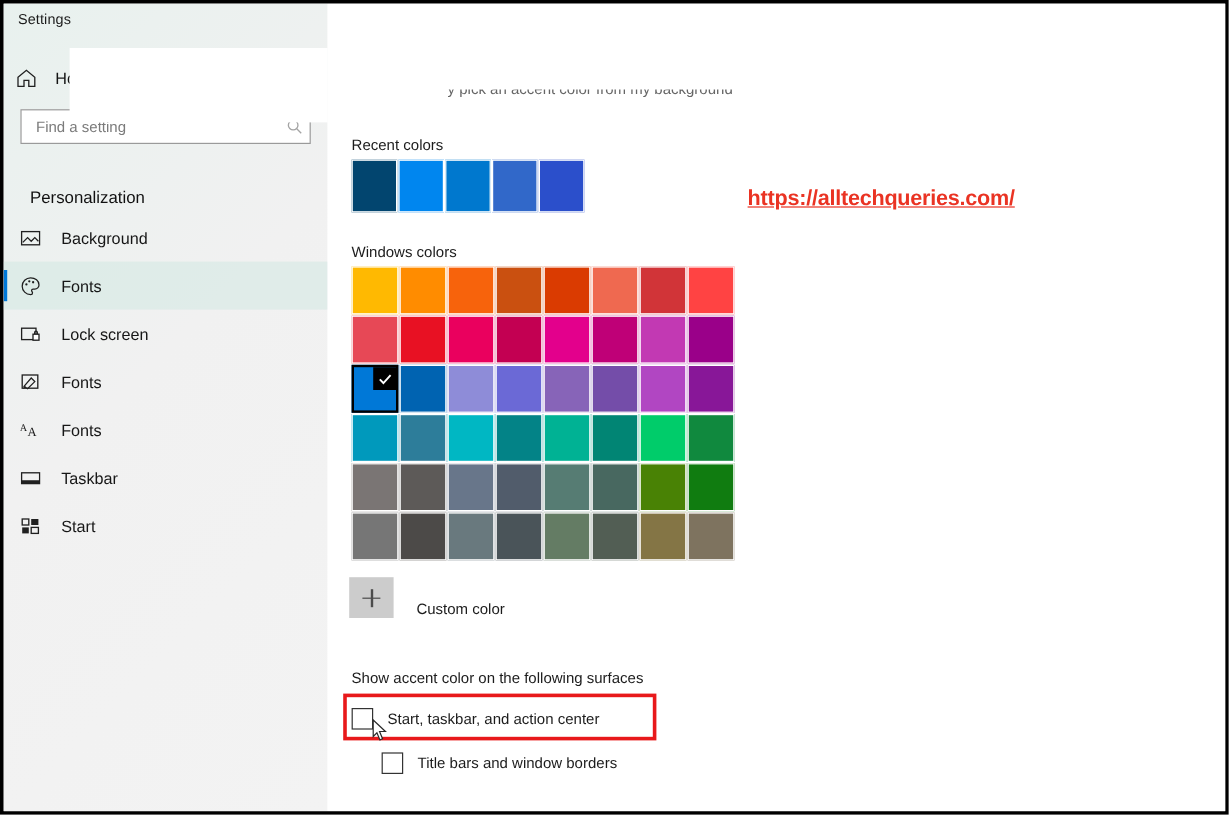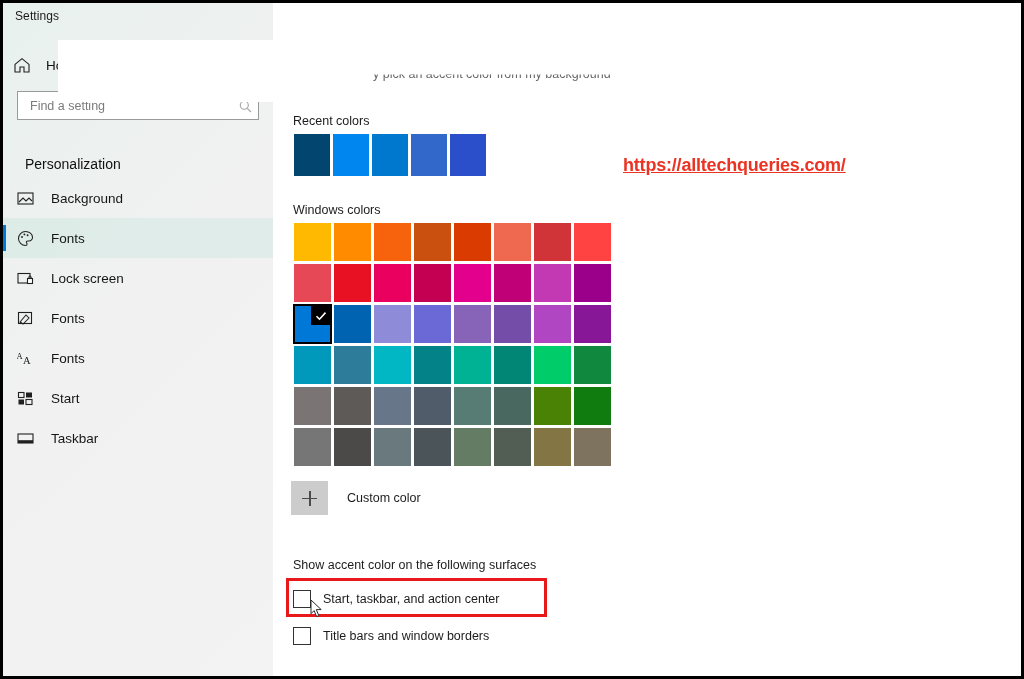--- a/index.html
+++ b/index.html
@@ -192,21 +192,21 @@
     align-items: center;
     justify-content: center;
   }
   .wsw .check-badge svg { width: 12px; height: 12px; display: block; }
 
   #custom-color-row {
     position: absolute;
     left: 18px;
     top: 478px;
     display: flex;
-    align-items: center;
+    align-items: flex-end;
     gap: 19px;
   }
   #custom-color-btn {
     width: 37px;
     height: 34px;
     background: #cccccc;
     display: flex;
     align-items: center;
     justify-content: center;
   }
@@ -226,21 +226,21 @@
 
   .cb-row {
     position: absolute;
     left: 20px;
     display: flex;
     align-items: center;
     gap: 12px;
     height: 26px;
   }
   #cb-row-0 { top: 583px; }
-  #cb-row-1 { top: 620px; }
+  #cb-row-1 { top: 620px; margin-left: 25px; }
   .cb-box {
     width: 18px; height: 18px;
     border: 1.6px solid #333333;
     background: #ffffff;
     flex: 0 0 18px;
   }
   .cb-label { font-size: 12.5px; color: #1c1c1c; }
 
   
   #watermark {
@@ -355,37 +355,37 @@
               <text x="-0.5" y="9" font-family="Liberation Serif, serif" font-size="8.5" fill="#202020">A</text>
               <text x="6" y="13.5" font-family="Liberation Serif, serif" font-size="10.5" fill="#202020">A</text>
             </svg>
         </span>
         <span class="lbl">Fonts</span>
       </div>
 
       <div class="nav-item">
         <span class="ico">
           <svg viewBox="0 0 17 17">
+              <rect x="1" y="4" width="15" height="9" fill="none" stroke="#202020" stroke-width="1.1"></rect>
+              <rect x="1" y="10.2" width="15" height="2.8" fill="#202020"></rect>
+            </svg>
+        </span>
+        <span class="lbl">Taskbar</span>
+      </div>
+
+      <div class="nav-item">
+        <span class="ico">
+          <svg viewBox="0 0 17 17">
               <rect x="1.5" y="2.5" width="5.5" height="5" fill="none" stroke="#202020" stroke-width="1.1"></rect>
               <rect x="9" y="2.5" width="6" height="5" fill="#202020"></rect>
               <rect x="1.5" y="9.5" width="5.5" height="5" fill="#202020"></rect>
               <rect x="9" y="9.5" width="6" height="5" fill="none" stroke="#202020" stroke-width="1.1"></rect>
             </svg>
         </span>
         <span class="lbl">Start</span>
-      </div>
-
-      <div class="nav-item">
-        <span class="ico">
-          <svg viewBox="0 0 17 17">
-              <rect x="1" y="4" width="15" height="9" fill="none" stroke="#202020" stroke-width="1.1"></rect>
-              <rect x="1" y="10.2" width="15" height="2.8" fill="#202020"></rect>
-            </svg>
-        </span>
-        <span class="lbl">Taskbar</span>
       </div>
 
     </div>
 
     <div id="overlay-patch"></div>
   </div>
 
   <div id="main">
 
     <div id="clipped-text">y pick an accent color from my background</div>

